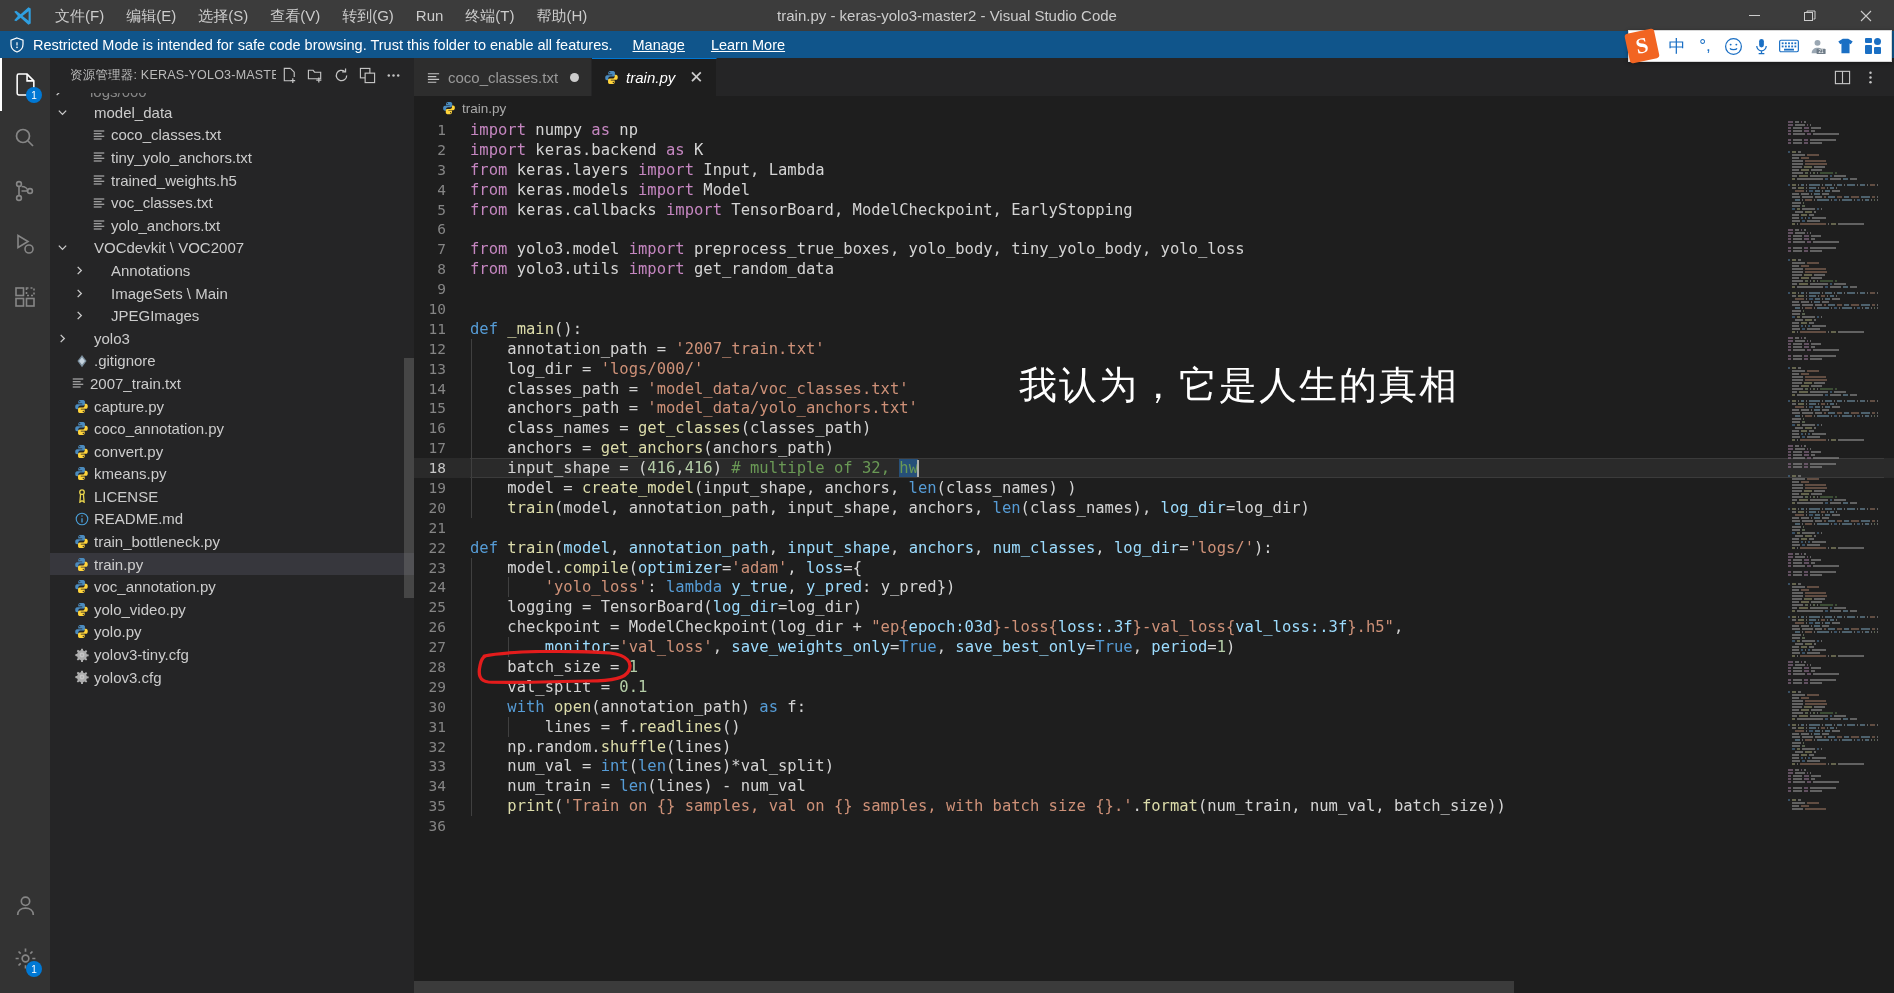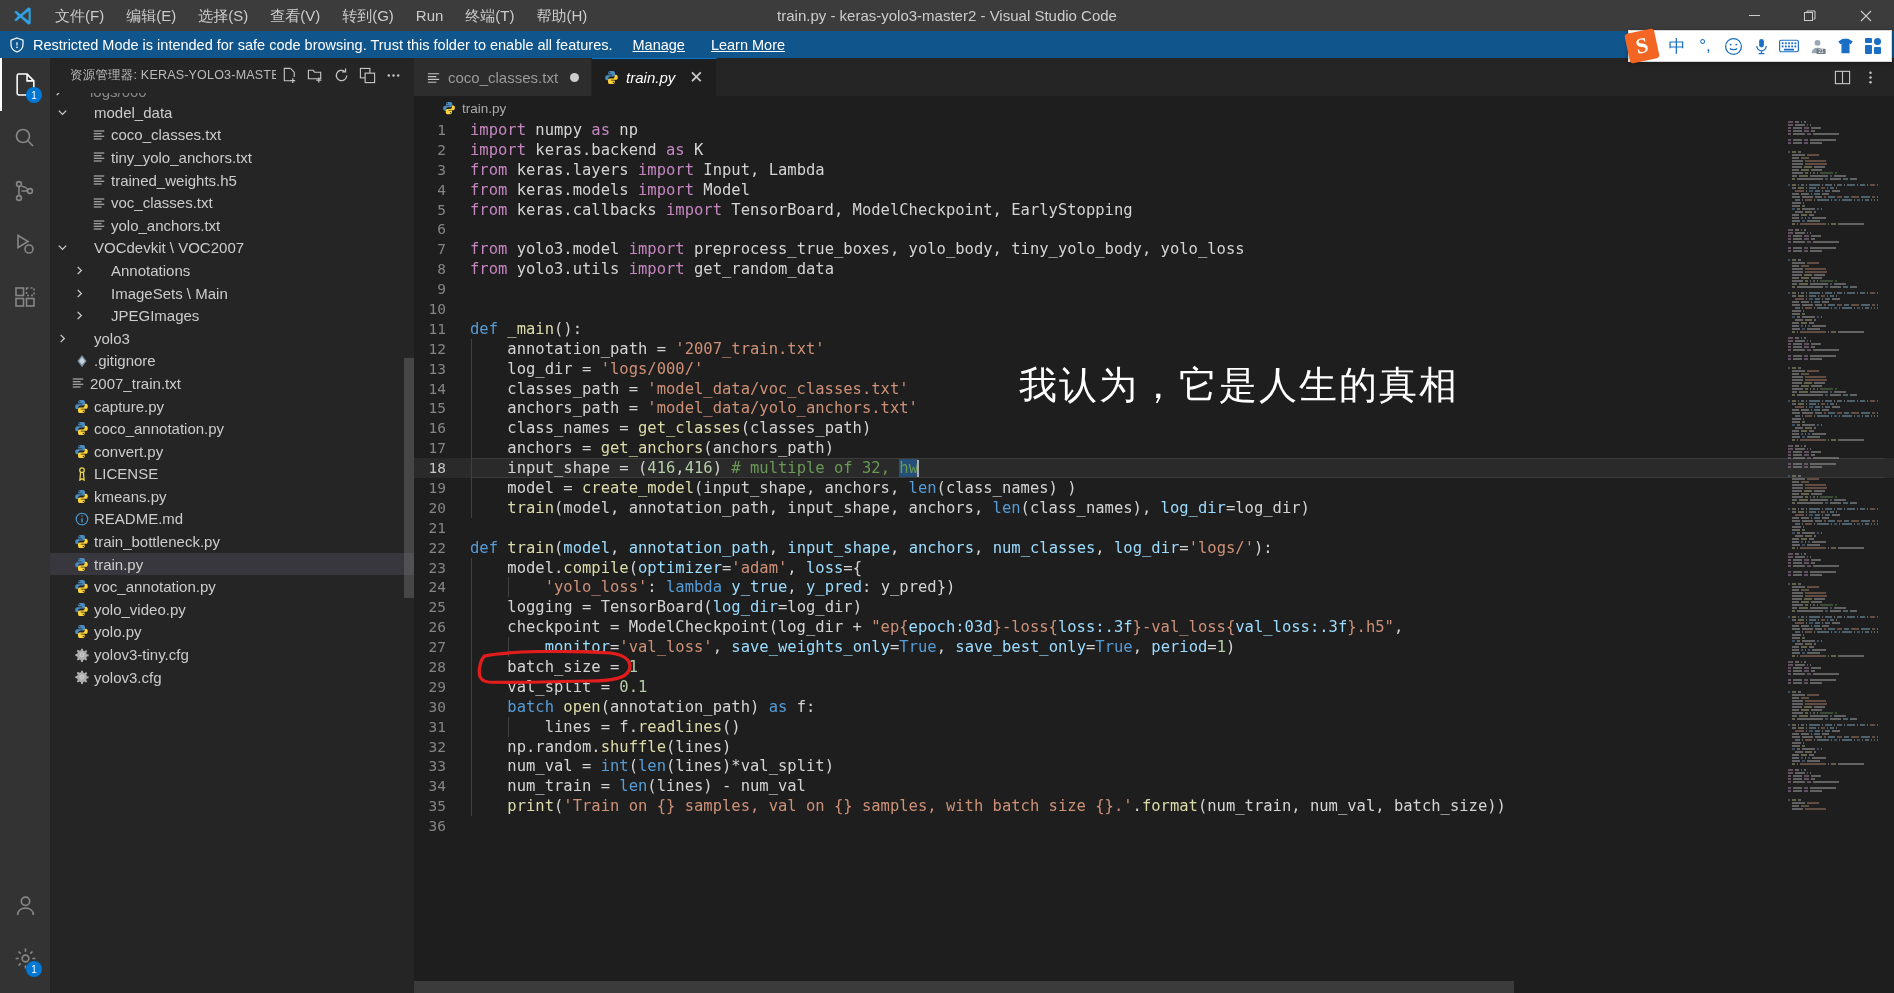--- a/index.html
+++ b/index.html
@@ -587,36 +587,36 @@
           <svg width="15" height="15" viewBox="0 0 16 16">
             <path d="M7.6 1c-2 0-3 .6-3 2v1.8h4.2v.7H3.3C2 5.5 1.3 6.5 1.3 8.3S2 11 3.3 11h1.3V9.2c0-1.3 1-2.2 2.3-2.2h3c1 0 1.8-.8 1.8-1.8V3c0-1.4-1-2-3-2zm-1.5 1c.4 0 .7.3.7.7s-.3.7-.7.7-.7-.3-.7-.7.3-.7.7-.7z" fill="#4b8bbe"></path>
             <path d="M8.4 15c2 0 3-.6 3-2v-1.8H7.2v-.7h5.5c1.3 0 2-1 2-2.8S14 5 12.7 5h-1.3v1.8c0 1.3-1 2.2-2.3 2.2h-3c-1 0-1.8.8-1.8 1.8V13c0 1.4 1 2 3 2zm1.5-1c-.4 0-.7-.3-.7-.7s.3-.7.7-.7.7.3.7.7-.3.7-.7.7z" fill="#ffd43b"></path>
           </svg>
         </span>
         <span class="flabel">convert.py</span>
       </div>
       <div class="tree-row" style="padding-left: 4px;">
         <span class="twisty empty"></span>
         <span class="ficon">
+          <svg width="15" height="15" viewBox="0 0 16 16">
+            <path d="M7.6 1c-2 0-3 .6-3 2v1.8h4.2v.7H3.3C2 5.5 1.3 6.5 1.3 8.3S2 11 3.3 11h1.3V9.2c0-1.3 1-2.2 2.3-2.2h3c1 0 1.8-.8 1.8-1.8V3c0-1.4-1-2-3-2zm-1.5 1c.4 0 .7.3.7.7s-.3.7-.7.7-.7-.3-.7-.7.3-.7.7-.7z" fill="#4b8bbe"></path>
+            <path d="M8.4 15c2 0 3-.6 3-2v-1.8H7.2v-.7h5.5c1.3 0 2-1 2-2.8S14 5 12.7 5h-1.3v1.8c0 1.3-1 2.2-2.3 2.2h-3c-1 0-1.8.8-1.8 1.8V13c0 1.4 1 2 3 2zm1.5-1c-.4 0-.7-.3-.7-.7s.3-.7.7-.7.7.3.7.7-.3.7-.7.7z" fill="#ffd43b"></path>
+          </svg>
+        </span>
+        <span class="flabel">kmeans.py</span>
+      </div>
+      <div class="tree-row" style="padding-left: 4px;">
+        <span class="twisty empty"></span>
+        <span class="ficon">
           <svg width="14" height="14" viewBox="0 0 16 16">
             <circle cx="8" cy="3.6" r="2.6" fill="none" stroke="#e8d44d" stroke-width="1.5"></circle>
             <path d="M6.4 5.8L5.6 15l2.4-1.6L10.4 15l-.8-9.2" fill="none" stroke="#e8d44d" stroke-width="1.5"></path>
           </svg>
         </span>
         <span class="flabel">LICENSE</span>
-      </div>
-      <div class="tree-row" style="padding-left: 4px;">
-        <span class="twisty empty"></span>
-        <span class="ficon">
-          <svg width="15" height="15" viewBox="0 0 16 16">
-            <path d="M7.6 1c-2 0-3 .6-3 2v1.8h4.2v.7H3.3C2 5.5 1.3 6.5 1.3 8.3S2 11 3.3 11h1.3V9.2c0-1.3 1-2.2 2.3-2.2h3c1 0 1.8-.8 1.8-1.8V3c0-1.4-1-2-3-2zm-1.5 1c.4 0 .7.3.7.7s-.3.7-.7.7-.7-.3-.7-.7.3-.7.7-.7z" fill="#4b8bbe"></path>
-            <path d="M8.4 15c2 0 3-.6 3-2v-1.8H7.2v-.7h5.5c1.3 0 2-1 2-2.8S14 5 12.7 5h-1.3v1.8c0 1.3-1 2.2-2.3 2.2h-3c-1 0-1.8.8-1.8 1.8V13c0 1.4 1 2 3 2zm1.5-1c-.4 0-.7-.3-.7-.7s.3-.7.7-.7.7.3.7.7-.3.7-.7.7z" fill="#ffd43b"></path>
-          </svg>
-        </span>
-        <span class="flabel">kmeans.py</span>
       </div>
       <div class="tree-row" style="padding-left: 4px;">
         <span class="twisty empty"></span>
         <span class="ficon">
           <svg width="14" height="14" viewBox="0 0 16 16">
             <circle cx="8" cy="8" r="6.6" fill="none" stroke="#4a9ed6" stroke-width="1.3"></circle>
             <path d="M8 7v5" stroke="#4a9ed6" stroke-width="1.5"></path>
             <circle cx="8" cy="4.6" r=".9" fill="#4a9ed6"></circle>
           </svg>
         </span>
@@ -772,21 +772,21 @@
         <div class="crow"><span class="lnum">20</span><span class="ctext"><span class="pl">    </span><span class="fn">train</span><span class="pl">(model, annotation_path, input_shape, anchors, </span><span class="kw2">len</span><span class="pl">(class_names), </span><span class="var">log_dir</span><span class="pl">=log_dir)</span></span><span class="indent-guide" style="left: 57px;"></span></div>
         <div class="crow"><span class="lnum">21</span><span class="ctext"></span></div>
         <div class="crow"><span class="lnum">22</span><span class="ctext"><span class="kw2">def</span><span class="pl"> </span><span class="fn">train</span><span class="pl">(</span><span class="var">model</span><span class="pl">, </span><span class="var">annotation_path</span><span class="pl">, </span><span class="var">input_shape</span><span class="pl">, </span><span class="var">anchors</span><span class="pl">, </span><span class="var">num_classes</span><span class="pl">, </span><span class="var">log_dir</span><span class="pl">=</span><span class="str">'logs/'</span><span class="pl">):</span></span></div>
         <div class="crow"><span class="lnum">23</span><span class="ctext"><span class="pl">    model.</span><span class="fn">compile</span><span class="pl">(</span><span class="var">optimizer</span><span class="pl">=</span><span class="str">'adam'</span><span class="pl">, </span><span class="var">loss</span><span class="pl">={</span></span><span class="indent-guide" style="left: 57px;"></span></div>
         <div class="crow"><span class="lnum">24</span><span class="ctext"><span class="pl">        </span><span class="str">'yolo_loss'</span><span class="pl">: </span><span class="kw2">lambda</span><span class="pl"> </span><span class="var">y_true</span><span class="pl">, </span><span class="var">y_pred</span><span class="pl">: y_pred})</span></span><span class="indent-guide" style="left: 57px;"></span><span class="indent-guide" style="left: 94.28px;"></span></div>
         <div class="crow"><span class="lnum">25</span><span class="ctext"><span class="pl">    logging = </span><span class="pl">TensorBoard</span><span class="pl">(</span><span class="var">log_dir</span><span class="pl">=log_dir)</span></span><span class="indent-guide" style="left: 57px;"></span></div>
         <div class="crow"><span class="lnum">26</span><span class="ctext"><span class="pl">    checkpoint = </span><span class="pl">ModelCheckpoint</span><span class="pl">(log_dir + </span><span class="str">"ep{</span><span class="var">epoch:03d</span><span class="str">}-loss{</span><span class="var">loss:.3f</span><span class="str">}-val_loss{</span><span class="var">val_loss:.3f</span><span class="str">}.h5"</span><span class="pl">,</span></span><span class="indent-guide" style="left: 57px;"></span></div>
         <div class="crow"><span class="lnum">27</span><span class="ctext"><span class="pl">        </span><span class="var">monitor</span><span class="pl">=</span><span class="str">'val_loss'</span><span class="pl">, </span><span class="var">save_weights_only</span><span class="pl">=</span><span class="kw2">True</span><span class="pl">, </span><span class="var">save_best_only</span><span class="pl">=</span><span class="kw2">True</span><span class="pl">, </span><span class="var">period</span><span class="pl">=</span><span class="num">1</span><span class="pl">)</span></span><span class="indent-guide" style="left: 57px;"></span><span class="indent-guide" style="left: 94.28px;"></span></div>
         <div class="crow"><span class="lnum">28</span><span class="ctext"><span class="pl">    batch_size = </span><span class="num">1</span></span><span class="indent-guide" style="left: 57px;"></span></div>
         <div class="crow"><span class="lnum">29</span><span class="ctext"><span class="pl">    val_split = </span><span class="num">0.1</span></span><span class="indent-guide" style="left: 57px;"></span></div>
-        <div class="crow"><span class="lnum">30</span><span class="ctext"><span class="pl">    </span><span class="kw2">batch</span><span class="pl"> </span><span class="fn">open</span><span class="pl">(annotation_path) </span><span class="kw2">as</span><span class="pl"> f:</span></span><span class="indent-guide" style="left: 57px;"></span></div>
+        <div class="crow"><span class="lnum">30</span><span class="ctext"><span class="pl">    </span><span class="kw2">with</span><span class="pl"> </span><span class="fn">open</span><span class="pl">(annotation_path) </span><span class="kw2">as</span><span class="pl"> f:</span></span><span class="indent-guide" style="left: 57px;"></span></div>
         <div class="crow"><span class="lnum">31</span><span class="ctext"><span class="pl">        lines = f.</span><span class="fn">readlines</span><span class="pl">()</span></span><span class="indent-guide" style="left: 57px;"></span><span class="indent-guide" style="left: 94.28px;"></span></div>
         <div class="crow"><span class="lnum">32</span><span class="ctext"><span class="pl">    np.random.</span><span class="fn">shuffle</span><span class="pl">(lines)</span></span><span class="indent-guide" style="left: 57px;"></span></div>
         <div class="crow"><span class="lnum">33</span><span class="ctext"><span class="pl">    num_val = </span><span class="kw2">int</span><span class="pl">(</span><span class="kw2">len</span><span class="pl">(lines)*val_split)</span></span><span class="indent-guide" style="left: 57px;"></span></div>
         <div class="crow"><span class="lnum">34</span><span class="ctext"><span class="pl">    num_train = </span><span class="kw2">len</span><span class="pl">(lines) - num_val</span></span><span class="indent-guide" style="left: 57px;"></span></div>
         <div class="crow"><span class="lnum">35</span><span class="ctext"><span class="pl">    </span><span class="fn">print</span><span class="pl">(</span><span class="str">'Train on {} samples, val on {} samples, with batch size {}.'</span><span class="pl">.</span><span class="fn">format</span><span class="pl">(num_train, num_val, batch_size))</span></span><span class="indent-guide" style="left: 57px;"></span></div>
         <div class="crow"><span class="lnum">36</span><span class="ctext"></span></div>
       </div>
 
     <div id="overlay-text">我认为，它是人生的真相</div>
 

